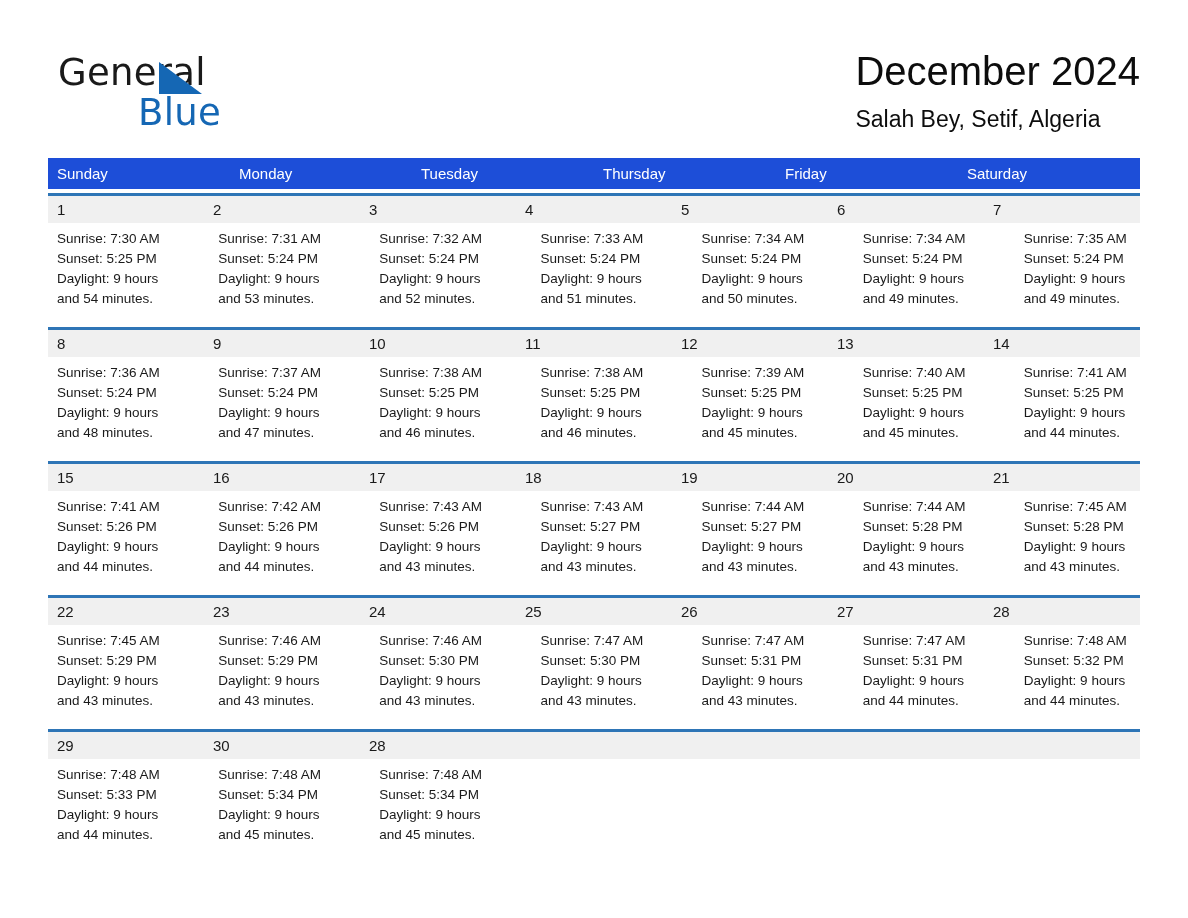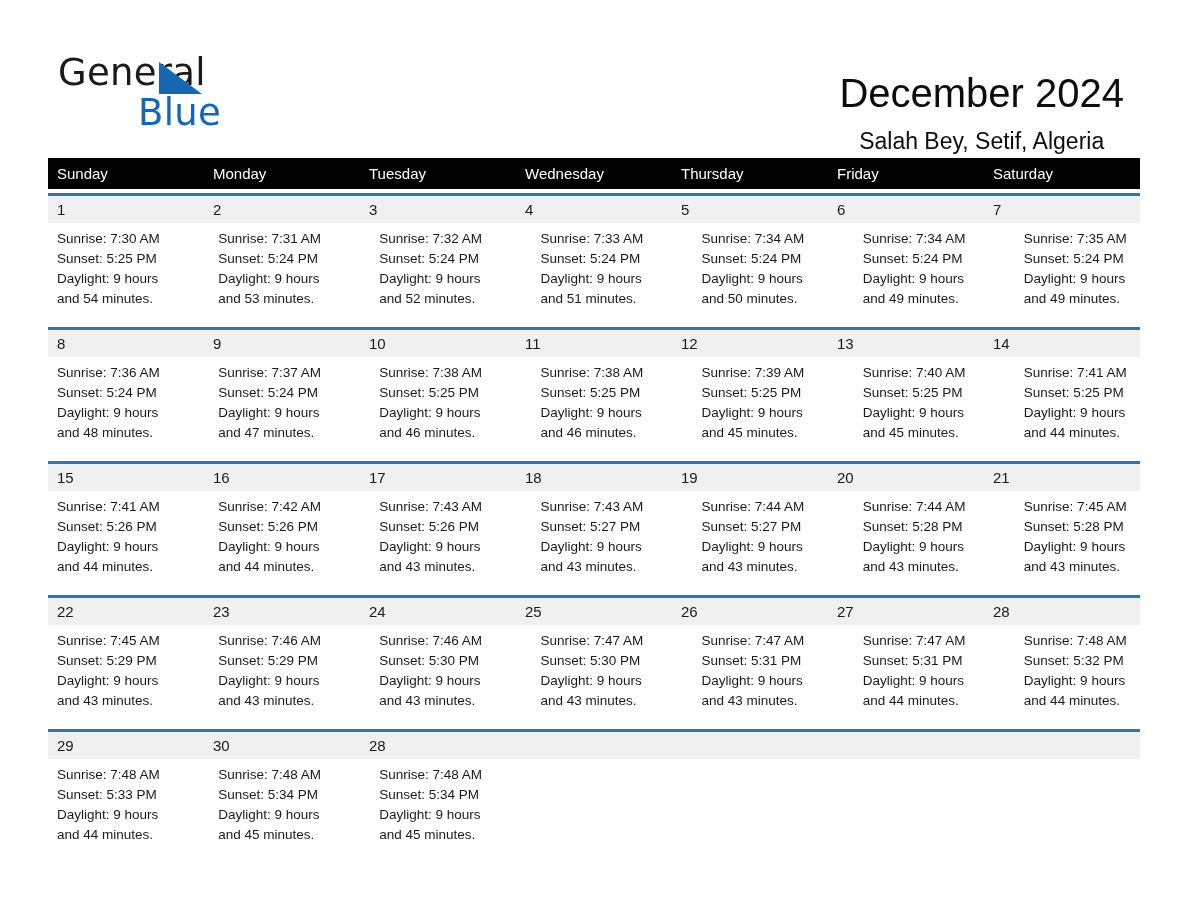--- a/index.html
+++ b/index.html
@@ -63,24 +63,23 @@
     font-size: 37px;
     line-height: 42px;
     letter-spacing: 0.3px;
     color: #1567b4;
     font-family: "DejaVu Sans", sans-serif;
     font-weight: 400;
   }
 
   .title-block {
     position: absolute;
-    right: 16px;
+    right: 0;
     top: 0;
-    text-align: center;
-    margin-top: 22px;
+    text-align: left;
   }
   .month-title {
     font-size: 40px;
     line-height: 54px;
     font-weight: 400;
     color: #0d0d0d;
     white-space: nowrap;
   }
   .location-title {
     font-size: 23px;
@@ -93,21 +92,21 @@
 
   
   .calendar {
     position: absolute;
     left: 48px;
     top: 158px;
     width: 1092px;
   }
   .cal-head {
     display: flex;
-    background: #000000;
+    background: #1d4ed8;
     height: 31px;
   }
   .cal-head .hcell {
     flex: 1 1 0;
     min-width: 0;
     color: #ffffff;
     font-size: 15px;
     line-height: 31px;
     padding-left: 9px;
     box-sizing: border-box;
@@ -170,21 +169,20 @@
       <div class="location-title">Salah Bey, Setif, Algeria</div>
     </div>
 
   </div>
 
   <div class="calendar">
     <div class="cal-head">
         <div class="hcell">Sunday</div>
         <div class="hcell">Monday</div>
         <div class="hcell">Tuesday</div>
-        <div class="hcell">Wednesday</div>
         <div class="hcell">Thursday</div>
         <div class="hcell">Friday</div>
         <div class="hcell">Saturday</div>
       </div>
     <div id="weeks-container">
         <div class="week">
           <div class="week-dates">
             <div class="dcell">1</div>
             <div class="dcell">2</div>
             <div class="dcell">3</div>

